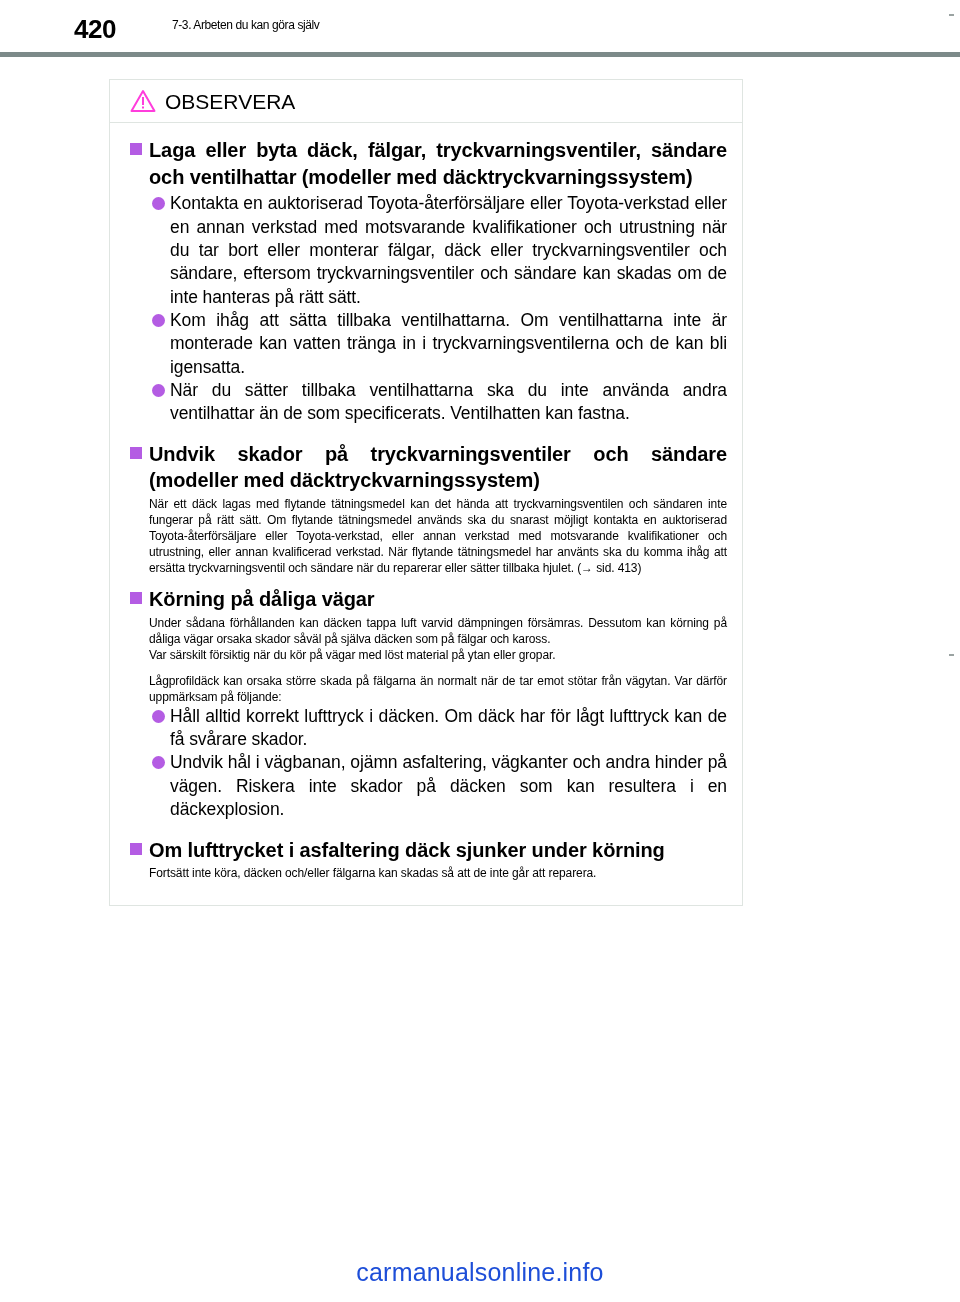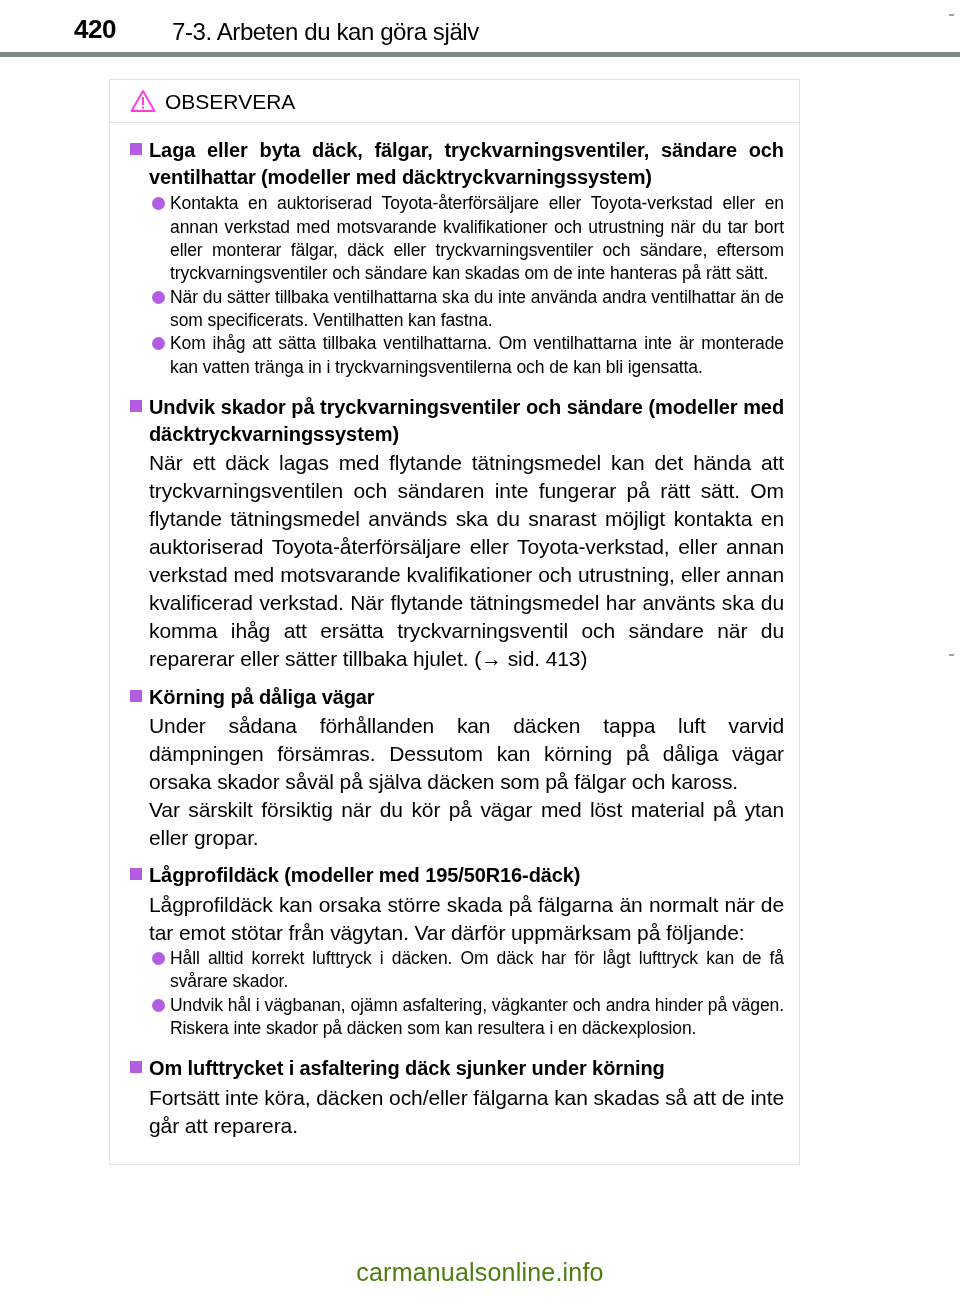--- a/index.html
+++ b/index.html
@@ -29,21 +29,21 @@
     left: 74px;
     top: 14px;
     font-size: 26px;
     font-weight: bold;
     letter-spacing: -0.5px;
   }
   .section-title {
     position: absolute;
     left: 172px;
     top: 18px;
-    font-size: 24px;
+    font-size: 12px;
     font-weight: normal;
     letter-spacing: -0.4px;
   }
   .header-rule {
     position: absolute;
     left: 0;
     top: 52px;
     width: 960px;
     height: 5px;
     background: #7c8a89;
@@ -55,21 +55,21 @@
     background: #9aa3a2;
   }
   .tick-tr { right: 6px; top: 14px;  width: 5px; height: 2px; }
   .tick-br { right: 6px; top: 654px; width: 5px; height: 2px; }
 
   
   .notice-box {
     position: absolute;
     left: 109px;
     top: 79px;
-    width: 691px;
+    width: 634px;
     border: 1px solid #dfe5e1;
     box-sizing: border-box;
     background: #ffffff;
   }
   .notice-head {
     height: 43px;
     border-bottom: 1px solid #dfe5e1;
     display: flex;
     align-items: center;
     padding-left: 20px;
@@ -108,21 +108,21 @@
     position: absolute;
     left: 5px;
     top: 6px;
     width: 12px;
     height: 12px;
     background: #b45ce3;
   }
 
   .para {
     padding-left: 24px;
-    font-size: 21px;
+    font-size: 12px;
     line-height: 1.335;
     letter-spacing: -0.1px;
     text-align: justify;
     text-justify: inter-word;
   }
 
   .dot-item {
     position: relative;
     padding-left: 45px;
     font-size: 17.5px;
@@ -145,21 +145,21 @@
   .gap-md { height: 13px; }
 
   
   .watermark {
     position: absolute;
     left: 0;
     top: 1258px;
     width: 960px;
     text-align: center;
     font-size: 25px;
-    color: #4d7c0f;
+    color: #1d4ed8;
     letter-spacing: 0.2px;
   }
 </style>
 </head>
 <body>
 
 <div class="page-header">
   <div class="page-number">420</div>
   <div class="section-title">7-3. Arbeten du kan göra själv</div>
 </div>
@@ -185,25 +185,25 @@
       <div class="sq-head">
         <span class="sq-bullet"></span>
         <span>Laga eller byta däck, fälgar, tryckvarningsventiler, sändare och ventilhattar (modeller med däcktryckvarningssystem)</span>
       </div>
       <div class="dot-item">
         <span class="dot-bullet"></span>
         <span>Kontakta en auktoriserad Toyota-återförsäljare eller Toyota-verkstad eller en annan verkstad med motsvarande kvalifikationer och utrustning när du tar bort eller monterar fälgar, däck eller tryckvarningsventiler och sändare, eftersom tryckvarningsventiler och sändare kan skadas om de inte hanteras på rätt sätt.</span>
       </div>
       <div class="dot-item">
         <span class="dot-bullet"></span>
+        <span>Kom ihåg att sätta tillbaka ventilhattarna. Om ventilhattarna inte är monterade kan vatten tränga in i tryckvarningsventilerna och de kan bli igensatta.</span>
+      </div>
+      <div class="dot-item">
+        <span class="dot-bullet"></span>
         <span>När du sätter tillbaka ventilhattarna ska du inte använda andra ventilhattar än de som specificerats. Ventilhatten kan fastna.</span>
-      </div>
-      <div class="dot-item">
-        <span class="dot-bullet"></span>
-        <span>Kom ihåg att sätta tillbaka ventilhattarna. Om ventilhattarna inte är monterade kan vatten tränga in i tryckvarningsventilerna och de kan bli igensatta.</span>
       </div>
     </div>
 
     <div class="gap-md"></div>
 
     <div class="block">
       <div class="sq-head">
         <span class="sq-bullet"></span>
         <span>Undvik skador på tryckvarningsventiler och sändare (modeller med däcktryckvarningssystem)</span>
       </div>
@@ -217,24 +217,20 @@
         <span class="sq-bullet"></span>
         <span>Körning på dåliga vägar</span>
       </div>
       <div class="para">Under sådana förhållanden kan däcken tappa luft varvid dämpningen försämras. Dessutom kan körning på dåliga vägar orsaka skador såväl på själva däcken som på fälgar och kaross.</div>
       <div class="para">Var särskilt försiktig när du kör på vägar med löst material på ytan eller gropar.</div>
     </div>
 
     <div class="gap-sm"></div>
 
     <div class="block">
-      <div class="sq-head">
-        <span class="sq-bullet"></span>
-        <span>Lågprofildäck (modeller med 195/50R16-däck)</span>
-      </div>
       <div class="para">Lågprofildäck kan orsaka större skada på fälgarna än normalt när de tar emot stötar från vägytan. Var därför uppmärksam på följande:</div>
       <div class="dot-item">
         <span class="dot-bullet"></span>
         <span>Håll alltid korrekt lufttryck i däcken. Om däck har för lågt lufttryck kan de få svårare skador.</span>
       </div>
       <div class="dot-item">
         <span class="dot-bullet"></span>
         <span>Undvik hål i vägbanan, ojämn asfaltering, vägkanter och andra hinder på vägen. Riskera inte skador på däcken som kan resultera i en däckexplosion.</span>
       </div>
     </div>

